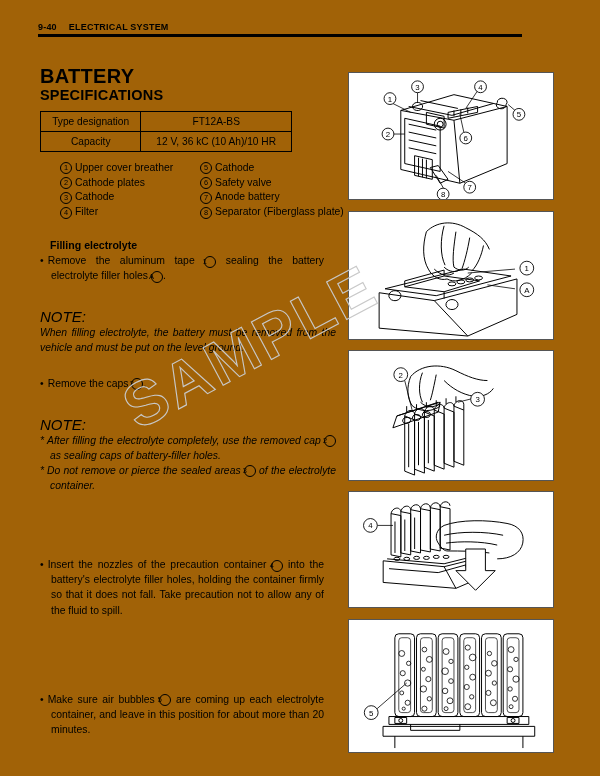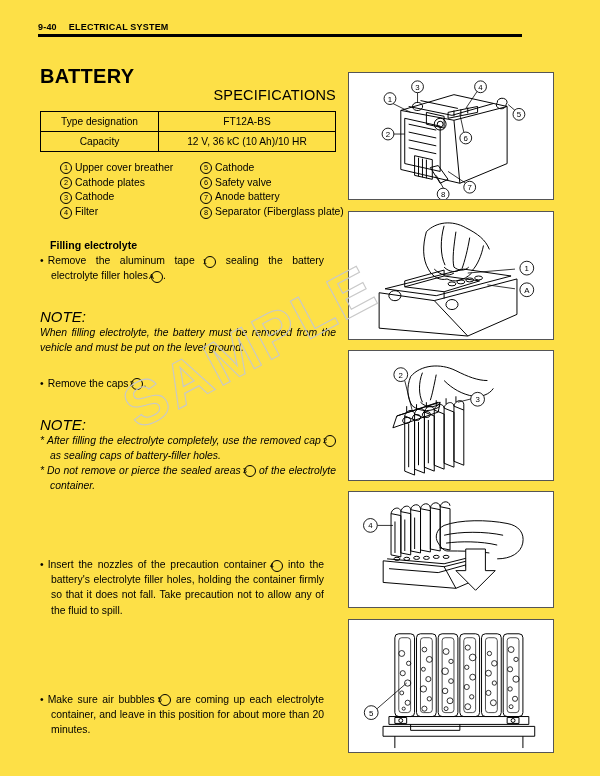--- a/index.html
+++ b/index.html
@@ -9,21 +9,21 @@
   }
   body {
     font-family: "Liberation Sans", sans-serif;
     color: #000000;
   }
   #page {
     position: relative;
     width: 600px;
     height: 776px;
     overflow: hidden;
-    background: #fde047;
+    background: #a16207;
   }
 
   
   #header {
     position: absolute;
     left: 38px;
     top: 22px;
     width: 484px;
   }
   #header .hdr-line {
@@ -52,31 +52,30 @@
 
   h1.sec-title {
     font-size: 20px;
     font-weight: bold;
     margin: 0;
     letter-spacing: 0.3px;
     line-height: 1.05;
   }
   h2.sub-title {
     font-size: 14.5px;
-    font-weight: normal;
+    font-weight: bold;
     margin: 1px 0 0 0;
     letter-spacing: 0.2px;
     line-height: 1.1;
-    text-align: right;
   }
 
   table.spec {
     margin-top: 7px;
     border-collapse: collapse;
-    width: 296px;
+    width: 252px;
     border: 1.6px solid #000;
     font-size: 10.2px;
   }
   table.spec td {
     border: 1px solid #000;
     text-align: center;
     padding: 2px 3px;
     height: 15px;
   }
   table.spec td.label-col { width: 40%; }

